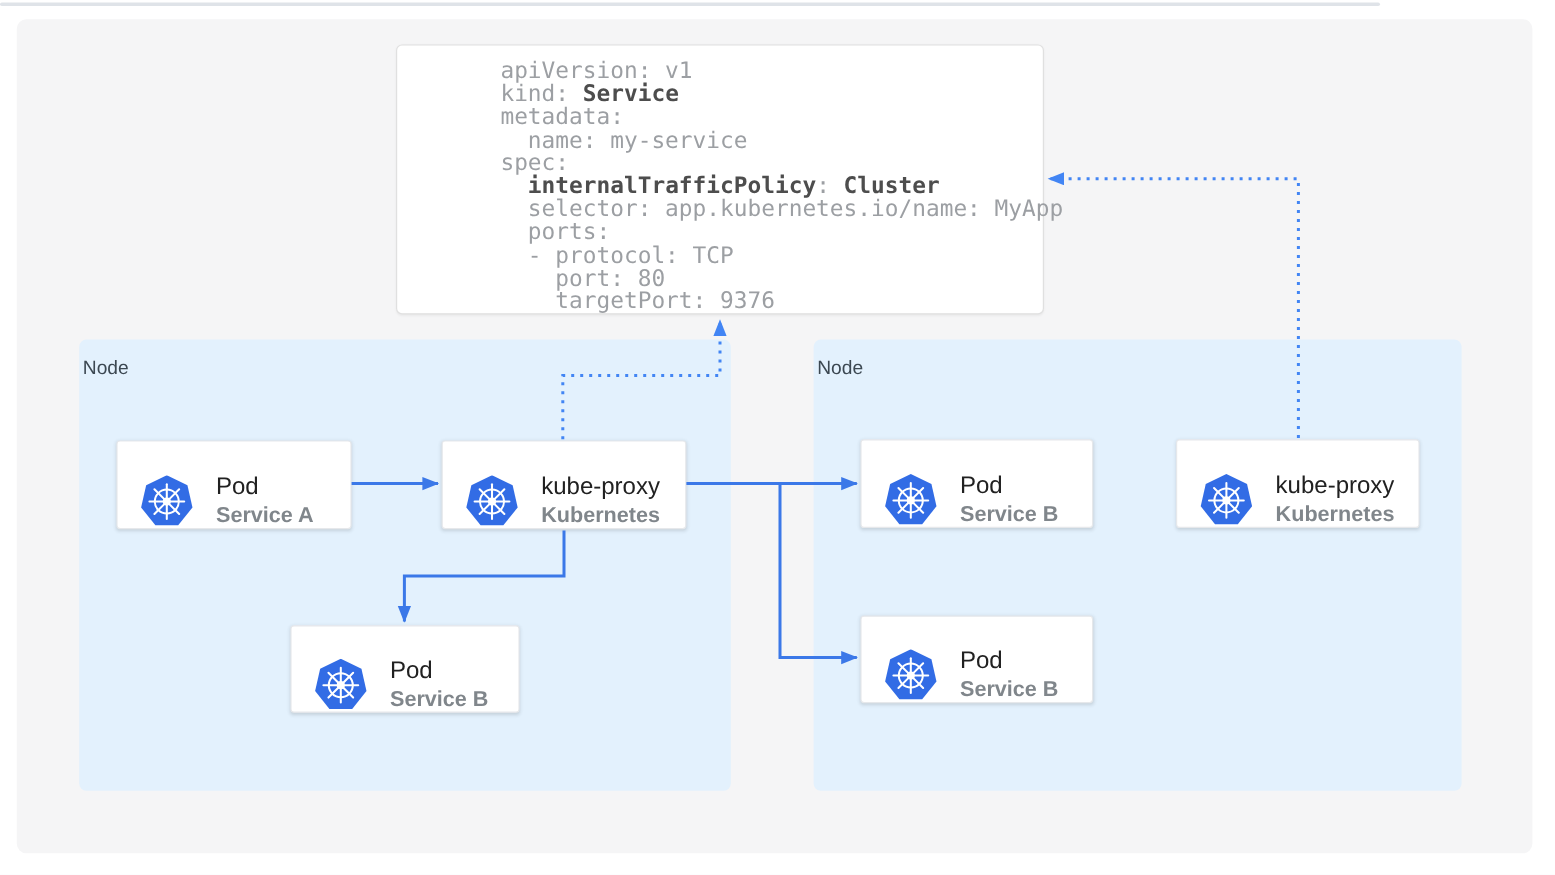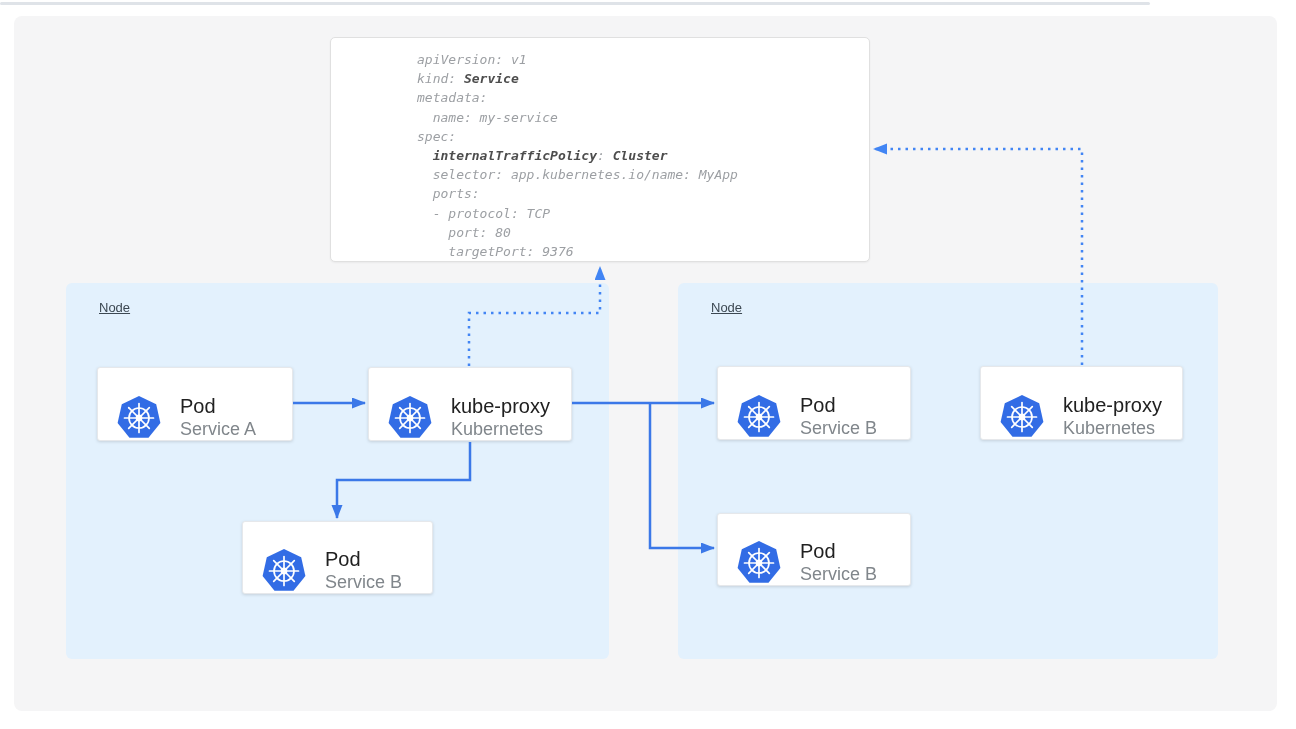--- a/index.html
+++ b/index.html
@@ -15,44 +15,43 @@
   #canvas{
     position:absolute;left:14px;top:16px;width:1263px;height:695px;
     background:var(--canvas-bg);border-radius:8px;
   }
   .node{
     position:absolute;background:var(--node-bg);border-radius:6px;
   }
   #node-left{left:52px;top:267px;width:543px;height:376px;}
   #node-right{left:664px;top:267px;width:540px;height:376px;}
   .node-label{
-    padding:14px 0 0 33px;font-size:13px;line-height:22px;
+    padding:14px 0 0 3px;font-size:16px;line-height:22px;
     color:var(--node-label);
-    text-decoration:underline;
   }
   #yaml-box{
     position:absolute;left:316px;top:21px;width:540px;height:225px;
     background:#ffffff;border:1px solid var(--box-border);border-radius:5px;
     box-sizing:border-box;box-shadow:0 1px 2px rgba(0,0,0,.05);
   }
   #code{
     position:absolute;left:86px;top:12px;
-    font-family:"DejaVu Sans Mono",monospace;font-style:italic;
-    font-size:13px;line-height:19.2px;color:var(--code-regular);
+    font-family:"DejaVu Sans Mono",monospace;
+    font-size:19px;line-height:19.2px;color:var(--code-regular);
     white-space:pre;
   }
   .code-line span.b{font-weight:bold;color:var(--code-bold);}
   .card{
     position:absolute;background:#ffffff;box-sizing:border-box;
     border:1px solid var(--card-border);border-radius:3px;
     box-shadow:0 1px 3px rgba(60,64,67,.18);
     display:flex;align-items:flex-end;gap:19px;padding-left:19px;
   }
   .card-title{font-size:20px;line-height:24px;color:var(--card-title);}
-  .card-subtitle{font-size:18px;line-height:22px;color:var(--card-subtitle);}
+  .card-subtitle{font-size:18px;line-height:22px;color:var(--card-subtitle);font-weight:bold;}
   .k8s{width:44px;height:44px;flex:0 0 auto;display:block;}
   .k8s-hept{fill:var(--k8s-blue);}
   .k8s-wheel{stroke:#ffffff;stroke-width:1.7;fill:none;stroke-linecap:round;}
   .k8s-hub{fill:#ffffff;}
   #arrows{position:absolute;left:0;top:0;width:1263px;height:695px;pointer-events:none;}
   .arrow{stroke:var(--arrow);stroke-width:2.5;fill:none;}
   .dotted{stroke:var(--dotted);stroke-width:2.5;fill:none;stroke-dasharray:2.5 5;}
   .ah{fill:var(--arrow);}
   .ahd{fill:var(--dotted);}
 </style>

